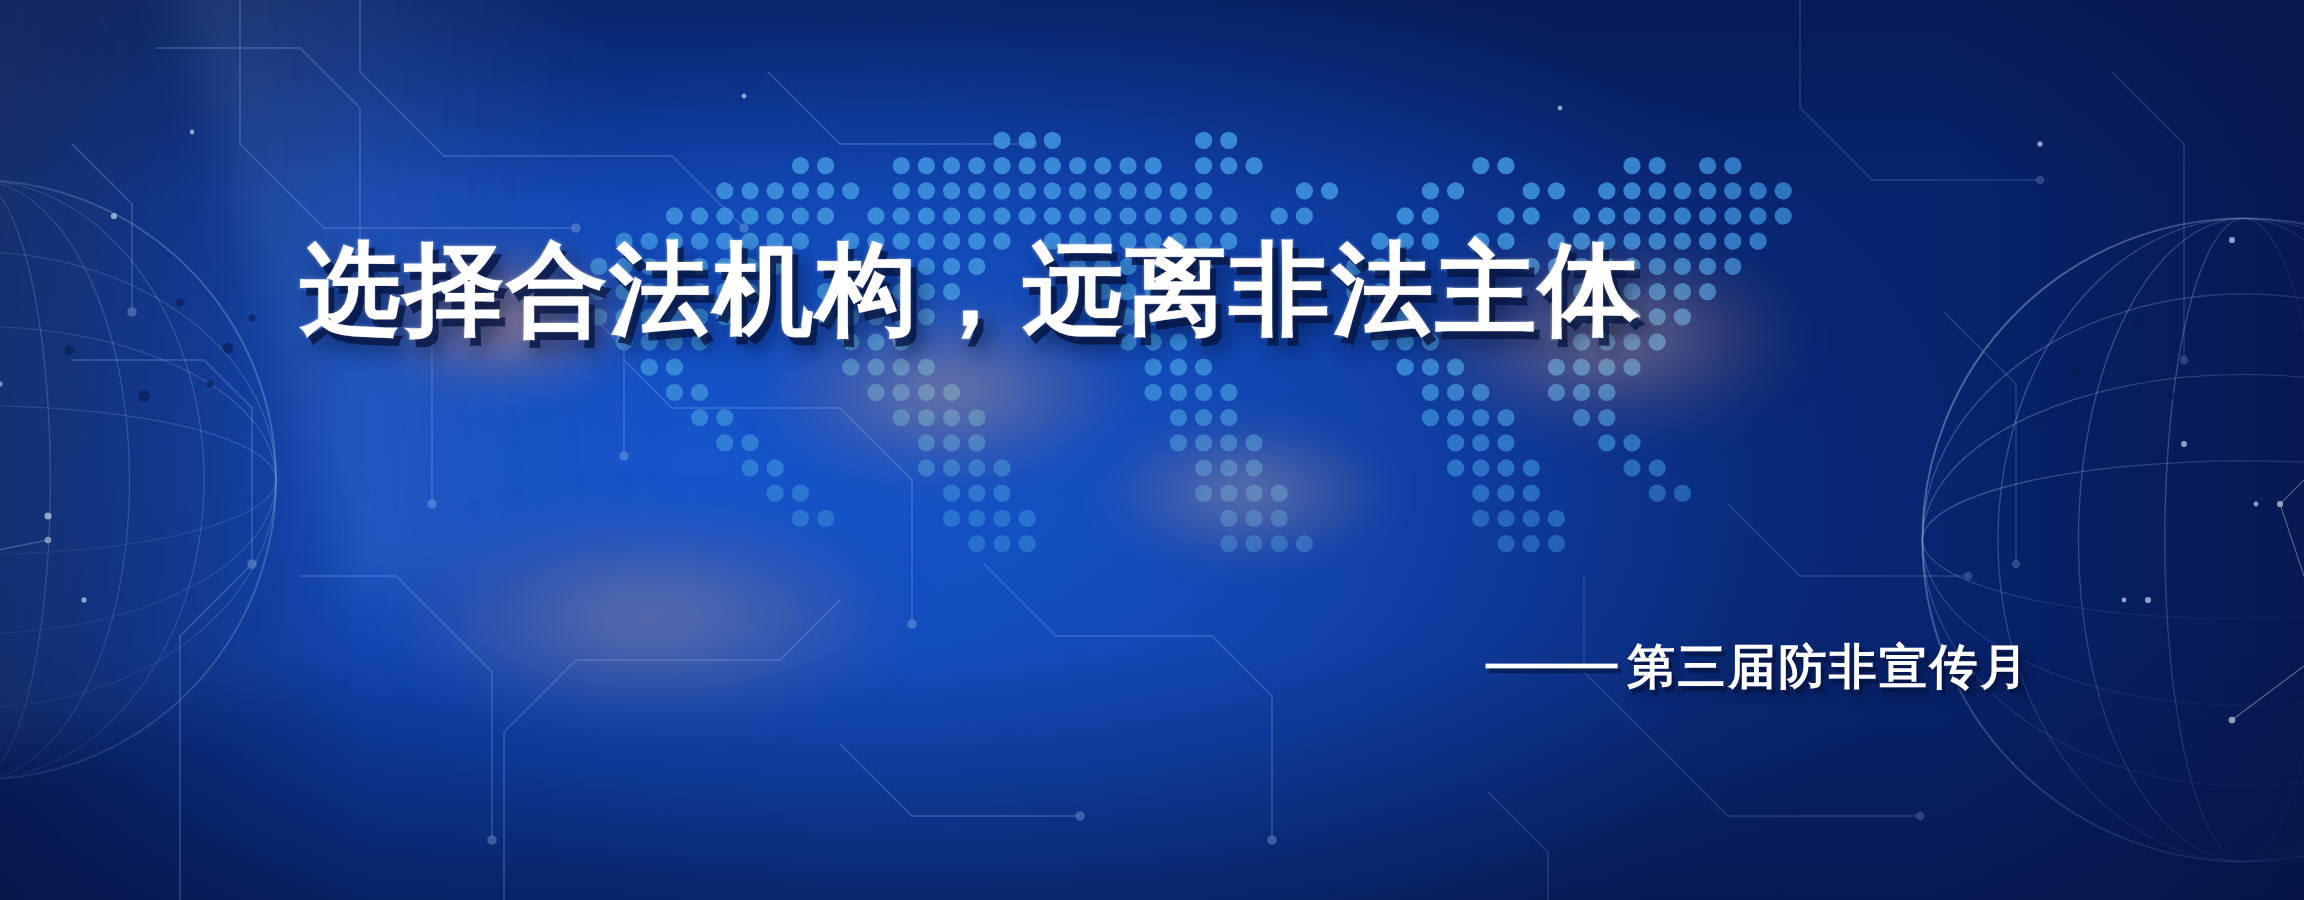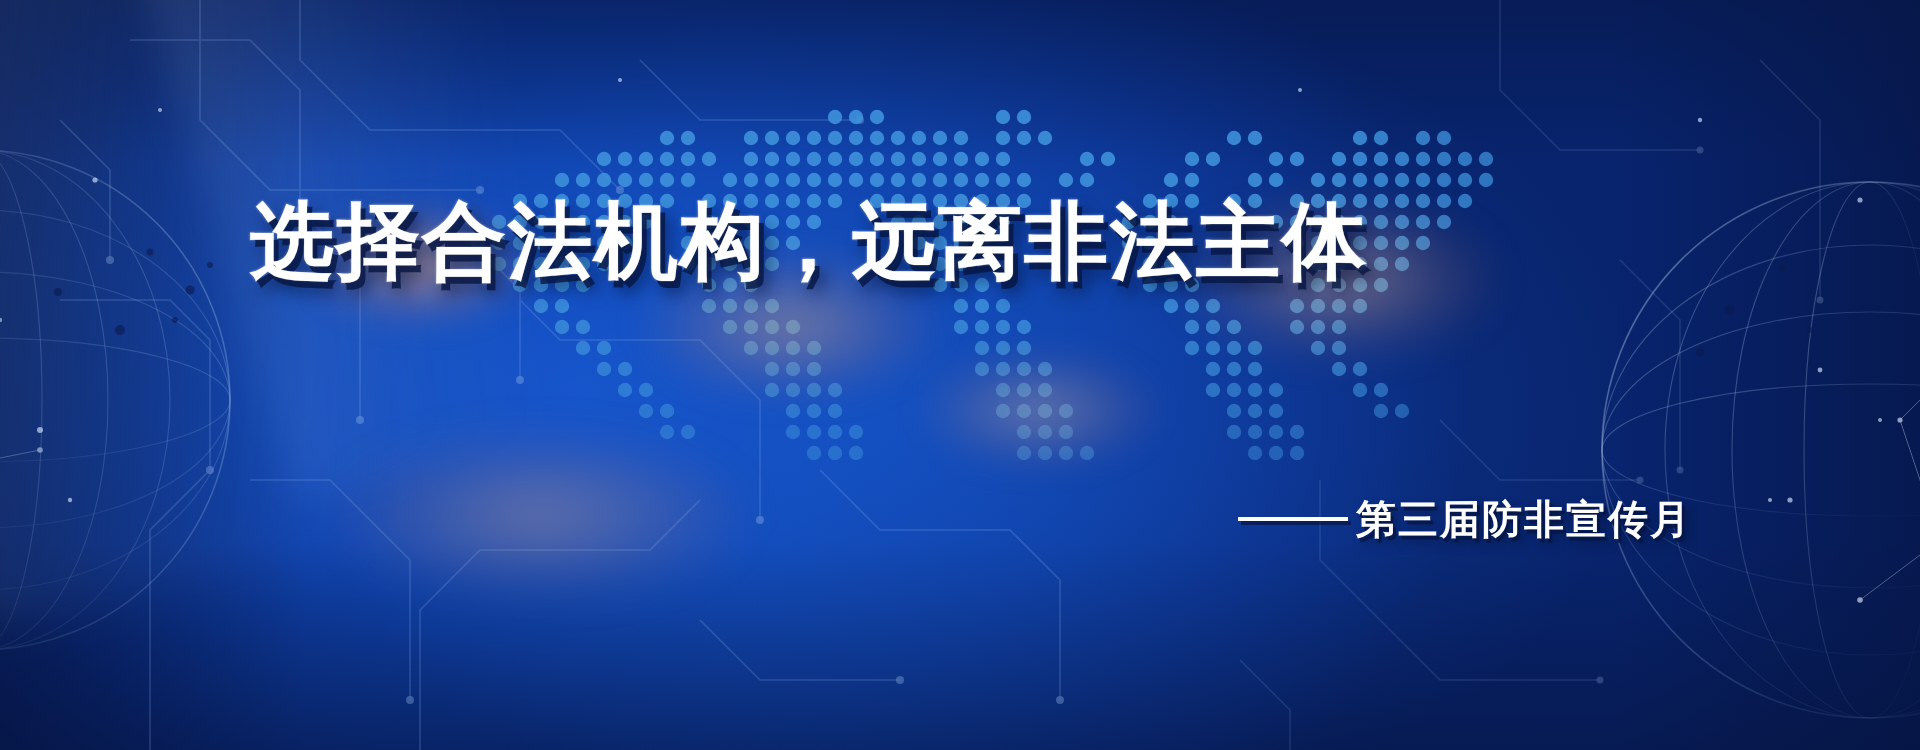--- a/index.html
+++ b/index.html
@@ -87,21 +87,21 @@
     white-space:nowrap;
     text-shadow:
       5px 7px 0 rgba(6,20,64,.78),
       9px 12px 16px rgba(4,14,48,.62),
       0 0 3px rgba(255,255,255,.55);
     -webkit-text-stroke:0.5px rgba(255,255,255,.35);
   }
 
   
   .attrib{
-    position:absolute;right:228px;top:492px;
+    position:absolute;right:228px;top:528px;
     display:flex;align-items:center;gap:0px;
     z-index:8;
   }
   .attrib-rule{
     width:110px;height:4px;background:#ffffff;
     margin-right:8px;margin-bottom:2px;
     box-shadow:3px 4px 0 rgba(6,20,64,.65);
   }
   .attrib-text{
     font-size:40px;font-weight:bold;color:#ffffff;letter-spacing:2px;

